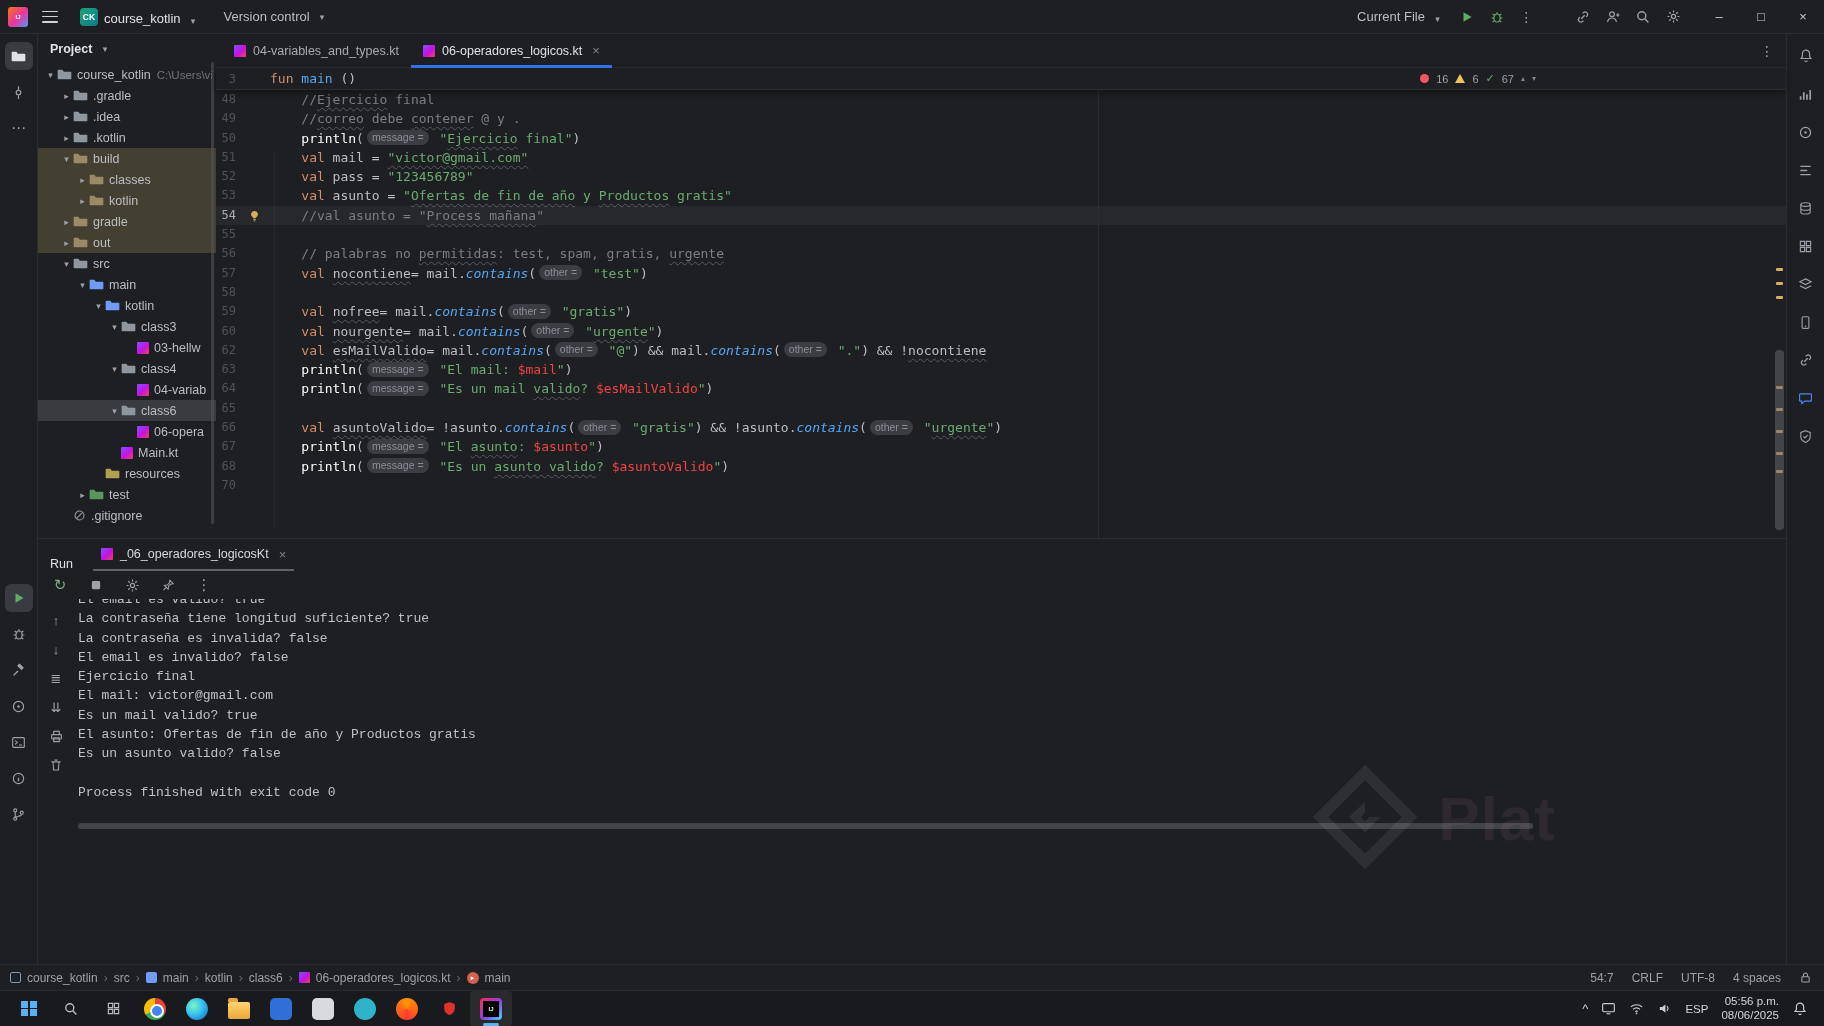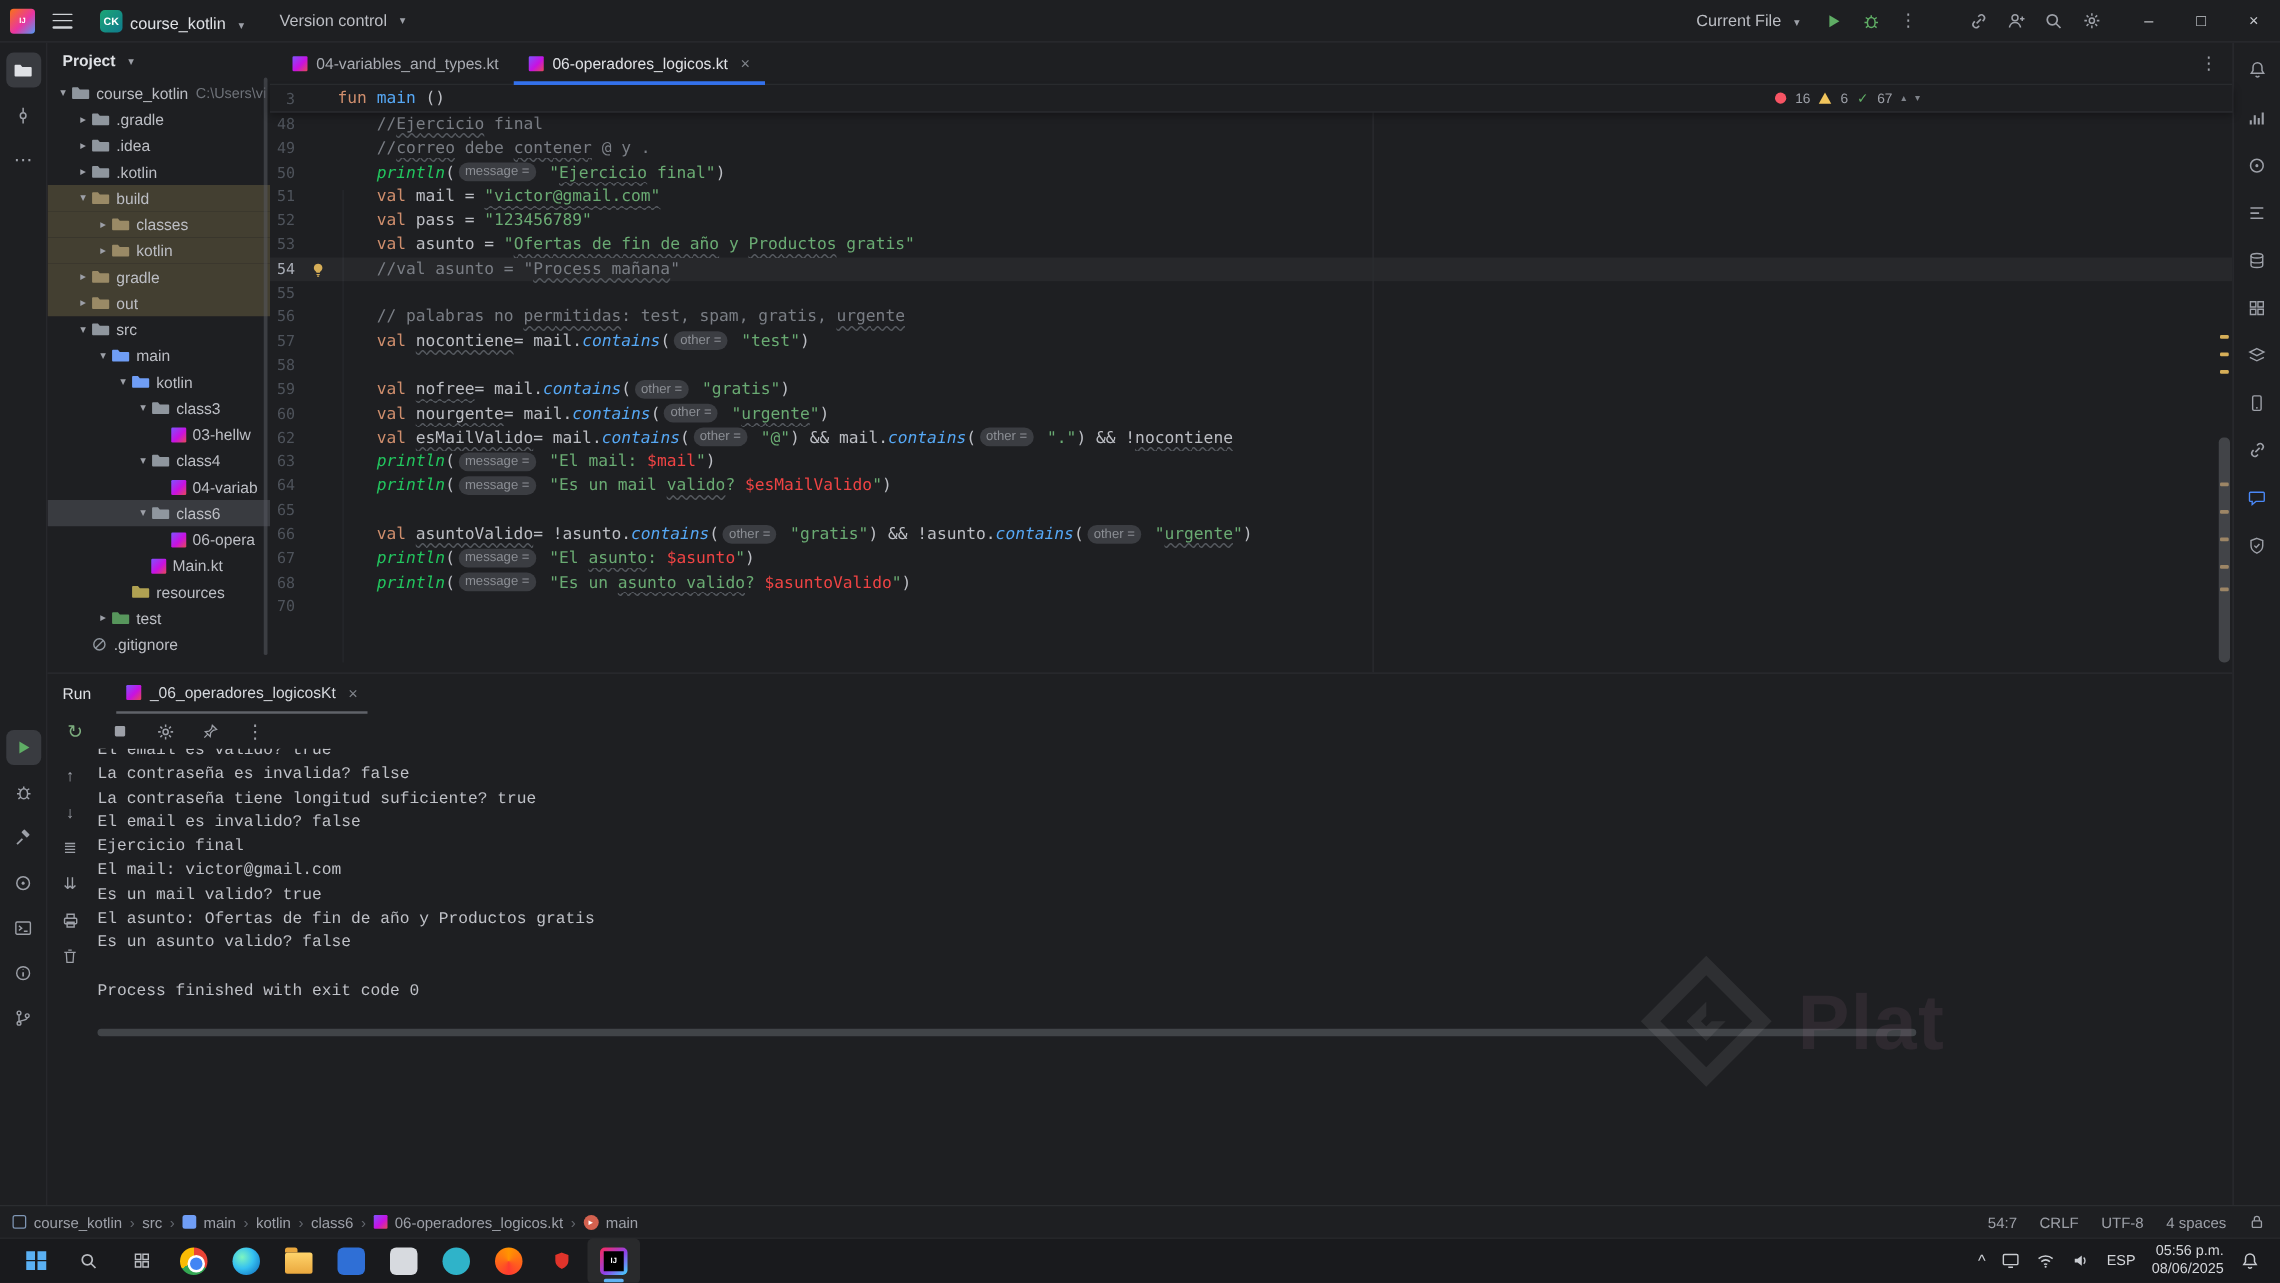--- a/index.html
+++ b/index.html
@@ -75,42 +75,42 @@
   font-family:"DejaVu Sans Mono",monospace;font-size:12px;vertical-align:top}
 .cur .ln{color:#a9adb6}
 .gico{display:inline-block;width:34px;vertical-align:top;position:relative;height:19.3px}
 .gico svg{position:absolute;left:12px;top:3px}
 .tk{white-space:pre}
 .kw{color:#cf8e6d}
 .id,.p{color:#bcbec4}
 .cm{color:#7a7e85}
 .str{color:#6aab73}
 .tpl{color:#ef4444}
-.call{color:#22c55e;font-style:italic}
+.call{color:#ffffff;}
 .fn{color:#56a8f5;font-style:italic}
 .fnd{color:#56a8f5}
 .u{text-decoration:underline wavy #55595f 1px;text-underline-offset:3px}
 .inlay{display:inline-block;background:#3b3d42;color:#8b8e94;font-size:10.5px;line-height:15px;
   padding:0 5px;border-radius:8px;margin:0 3px;vertical-align:1.5px;
   font-family:"Liberation Sans",sans-serif;text-decoration:none}
 .margin-guide{position:absolute;left:882px;top:56px;bottom:0;width:1px;background:#2b2d30}
 .indent-guide{position:absolute;left:58px;top:62px;bottom:8px;width:1px;background:#26282c}
 .inspections{margin-left:auto;margin-right:250px;display:flex;align-items:center;gap:7px;
   font-family:"Liberation Sans",sans-serif;font-size:11px;color:#9da0a8}
 .insp-err{width:9px;height:9px;border-radius:50%;background:#f75464}
 .insp-warn{width:0;height:0;border-left:5px solid transparent;border-right:5px solid transparent;border-bottom:9px solid #f2c55c}
 .insp-ok{color:#5fad65;font-size:11px}
 .insp-nav{color:#7f838a;font-size:8px}
 .estripe{position:absolute;right:0;top:56px;bottom:0;width:12px}
 .emark{position:absolute;left:2px;width:7px;height:3px;border-radius:1px}
 .ethumb{position:absolute;left:1px;width:9px;border-radius:4px;background:rgba(160,165,172,.28)}
 
 
 .runpanel{position:absolute;left:38px;top:538px;width:1748px;height:426px;background:#1e1f22;border-top:1px solid #2b2d30}
-.run-head{height:32px;display:flex;align-items:center;gap:20px;padding-left:12px}
+.run-head{height:32px;display:flex;align-items:flex-end;gap:20px;padding-left:12px}
 .run-title{color:#dfe1e5;font-size:12.5px}
 .run-tab{display:flex;align-items:center;gap:7px;height:100%;padding:0 8px;border-bottom:2px solid #606369;color:#d5d8dd;font-size:12.5px}
 .run-toolbar{height:28px;display:flex;align-items:center;gap:16px;padding-left:12px;color:#9da0a8}
 .rt-btn{display:grid;place-items:center;width:20px;height:20px}
 .rt-btn.glyph{font-size:15px}
 .rt-rerun{color:#7cac7e;font-size:16px}
 .console-gutter{position:absolute;left:2px;top:72px;width:32px;display:flex;flex-direction:column;align-items:center;gap:11px;color:#9da0a8}
 .cg-btn{width:20px;height:18px;display:grid;place-items:center}
 .cg-btn.glyph{font-size:13px}
 #console-lines{position:absolute;left:40px;top:60px;right:24px;bottom:0;overflow:hidden;
@@ -616,22 +616,22 @@
         <span class="cg-btn">
           <span class="ico ">
             <svg width="14" height="14" viewBox="0 0 16 16">
               <path d="M2.8 4.4h10.4M6.4 2.4h3.2M4.6 4.4l.6 9.2h5.6l.6-9.2" fill="none" stroke="currentColor" stroke-width="1.2"></path>
             </svg>
           </span>
         </span>
       </div>
     <div id="console-lines">
         <div>El email es valido? true</div>
+        <div>La contraseña tiene longitud suficiente? true</div>
         <div>La contraseña es invalida? false</div>
-        <div>La contraseña tiene longitud suficiente? true</div>
         <div>El email es invalido? false</div>
         <div>Ejercicio final</div>
         <div>El mail: victor@gmail.com</div>
         <div>Es un mail valido? true</div>
         <div>El asunto: Ofertas de fin de año y Productos gratis</div>
         <div>Es un asunto valido? false</div>
         <div></div>
         <div>Process finished with exit code 0</div>
       </div>
     <div class="hscroll"></div>

